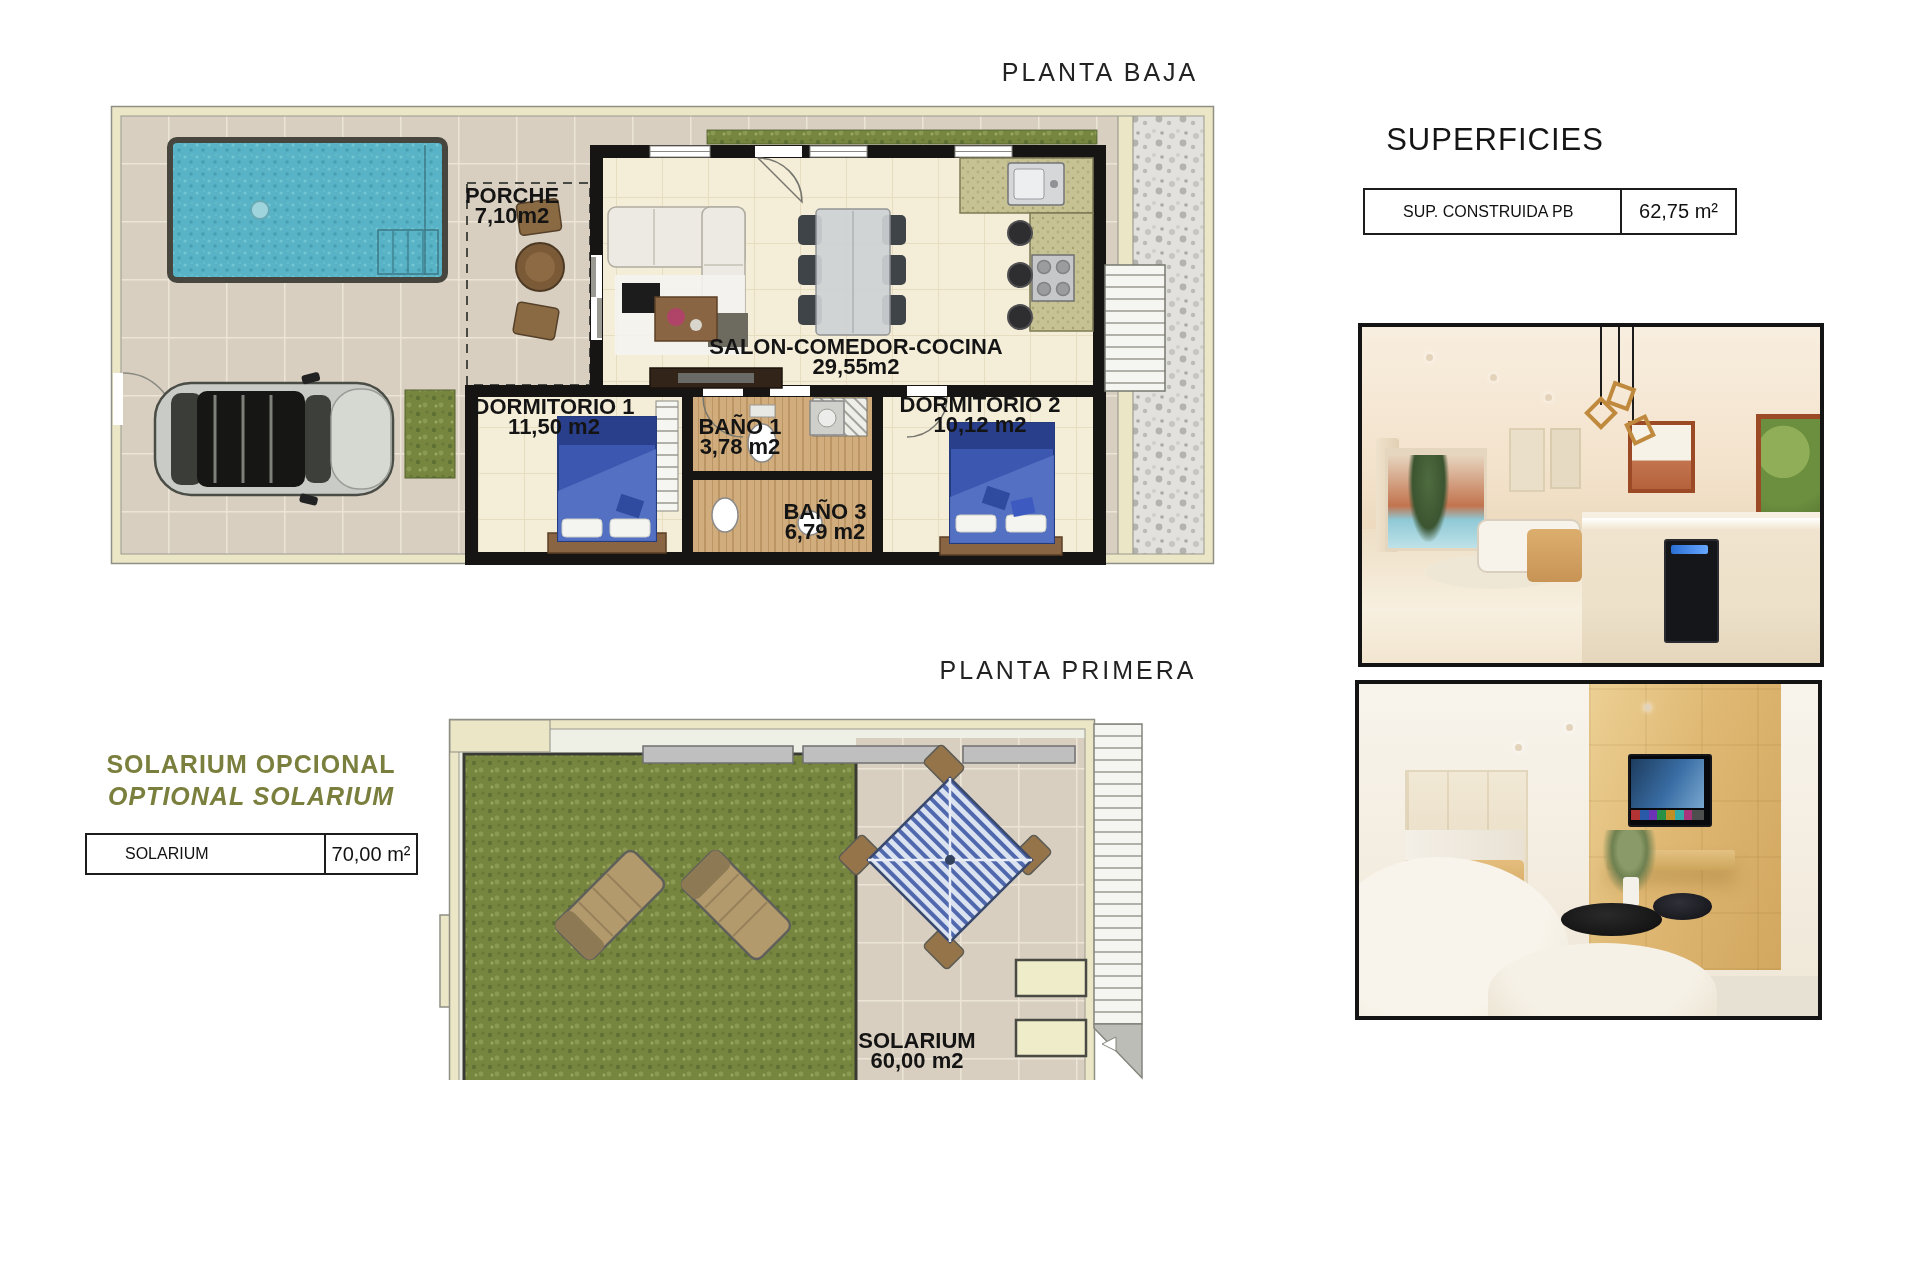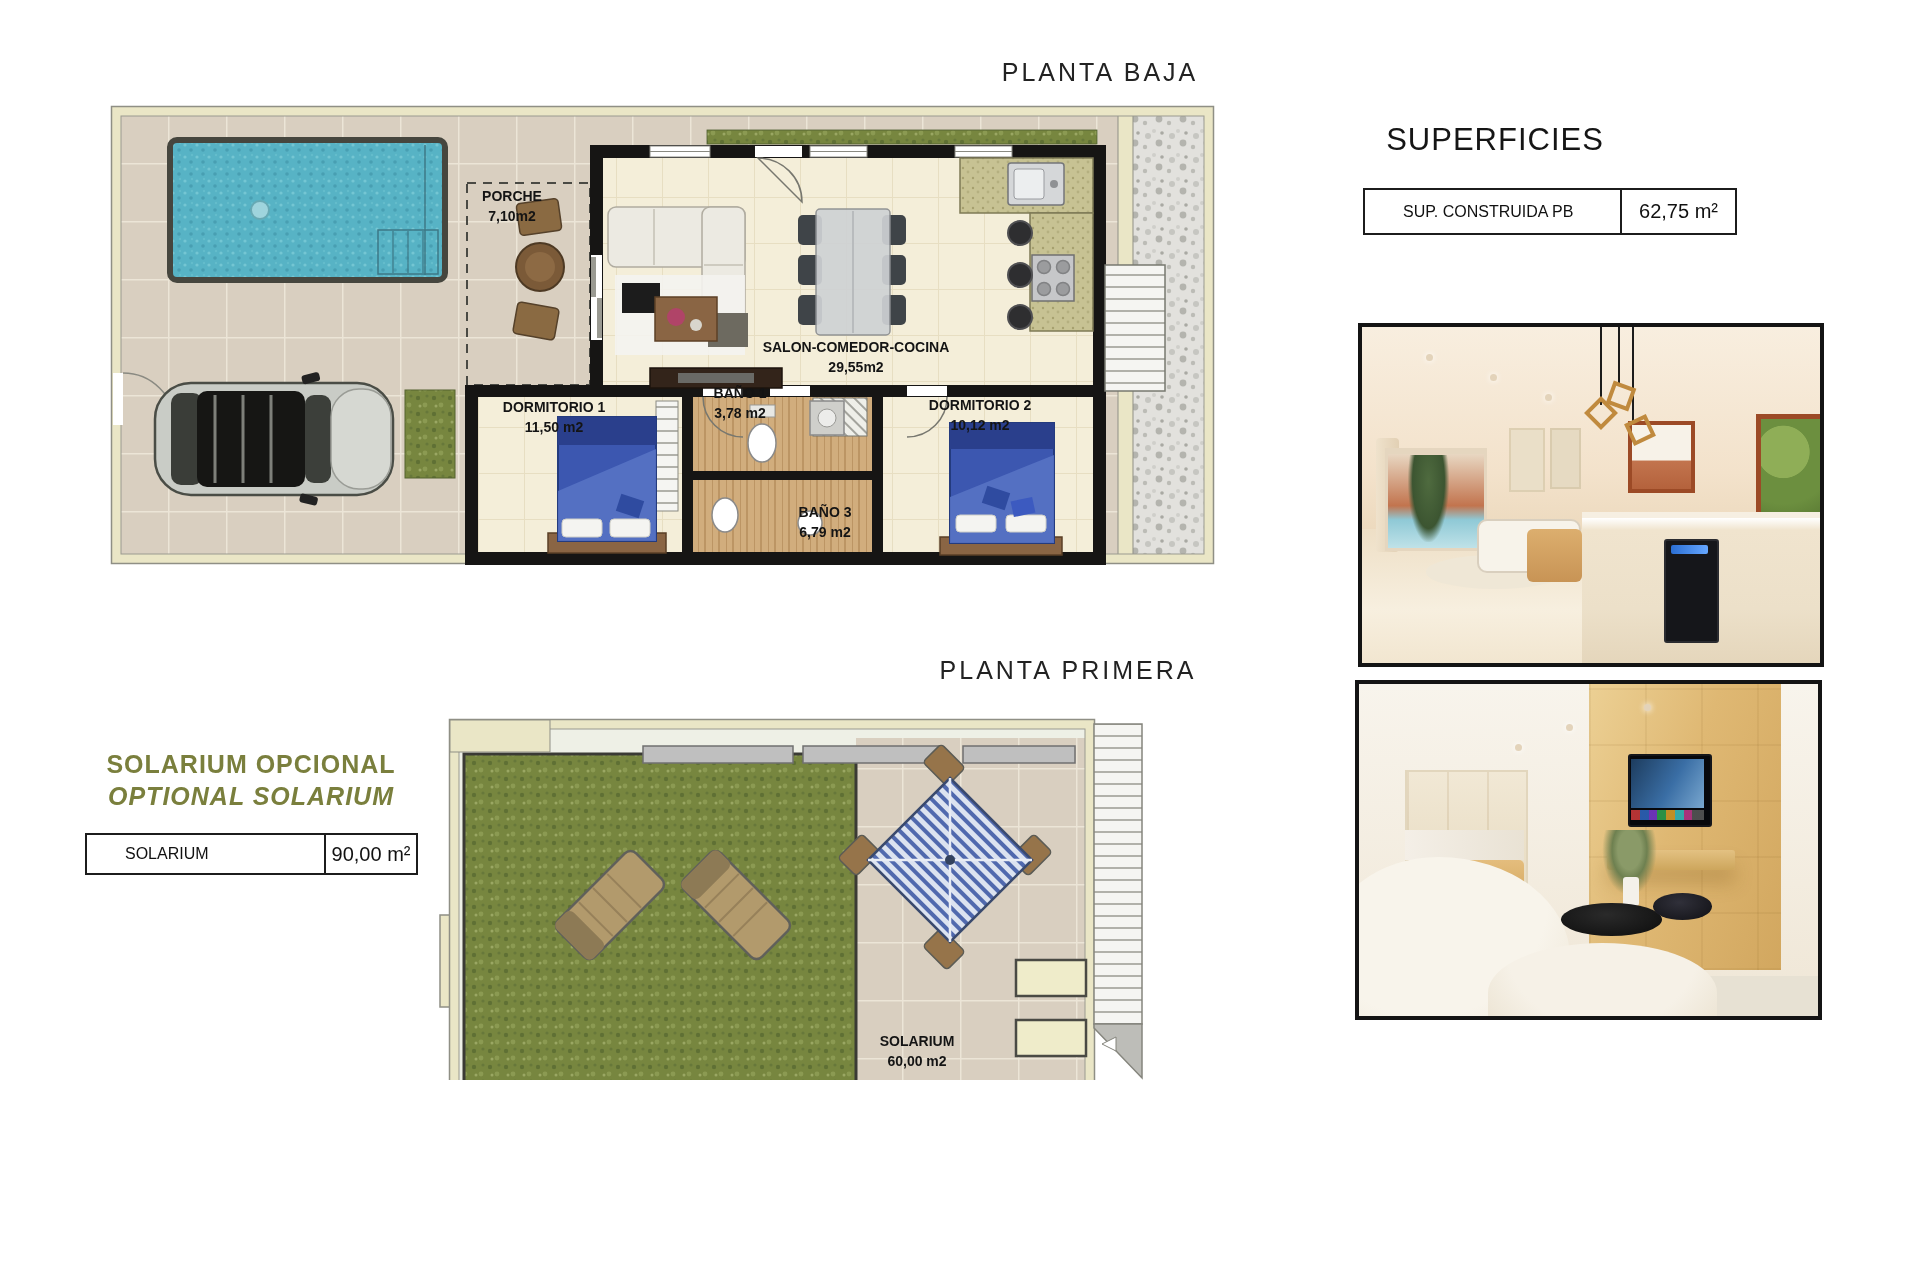--- a/index.html
+++ b/index.html
@@ -18,21 +18,21 @@
   .surf-table .val{display:flex;align-items:center;justify-content:center;border-left:2px solid #1c1c1c;
                    font-size:20px;color:#111;}
 
   
   .sol-head{position:absolute;transform:translateX(-50%);text-align:center;color:#7a7f3d;font-weight:bold;
             font-size:25px;letter-spacing:1px;white-space:nowrap;line-height:32px;}
   .sol-head .en{font-style:italic;}
 
   
   .room-label{position:absolute;transform:translateX(-50%);text-align:center;font-weight:bold;
-              font-size:14px;line-height:20px;color:#141414;white-space:nowrap;
+              font-size:22px;line-height:20px;color:#141414;white-space:nowrap;
               display:flex;flex-direction:column;}
 
   
   .photo{position:absolute;border:4px solid #141414;background:#f4e9d9;overflow:hidden;box-sizing:border-box;}
   .photo .el{position:absolute;}
 
   
   .p1-wall{left:0;top:0;width:100%;height:62%;background:linear-gradient(180deg,#f8eedf 0%,#f3e2cb 70%,#ecd9bd 100%);}
   .p1-floor{left:0;top:60%;width:100%;height:40%;background:linear-gradient(180deg,#eedfc6,#f7efdf 60%,#f2e6d0);}
   .p1-glassdoor{left:5%;top:36%;width:21%;height:28%;background:
@@ -321,21 +321,21 @@
     <span>7,10m2</span>
   </div>
   <div class="room-label" style="left:856px;top:337px">
     <span>SALON-COMEDOR-COCINA</span>
     <span>29,55m2</span>
   </div>
   <div class="room-label" style="left:554px;top:397px">
     <span>DORMITORIO 1</span>
     <span>11,50 m2</span>
   </div>
-  <div class="room-label" style="left:740px;top:383px">
+  <div class="room-label" style="left:740px;top:417px">
     <span>BAÑO 1</span>
     <span>3,78 m2</span>
   </div>
   <div class="room-label" style="left:980px;top:395px">
     <span>DORMITORIO 2</span>
     <span>10,12 m2</span>
   </div>
   <div class="room-label" style="left:825px;top:502px">
     <span>BAÑO 3</span>
     <span>6,79 m2</span>
@@ -400,21 +400,21 @@
   </div>
 
   <div class="plan-title" style="left:1068px;top:656px">PLANTA PRIMERA</div>
 
   <div class="sol-head" style="left:251px;top:748px">
     <div class="es">SOLARIUM OPCIONAL</div>
     <div class="en">OPTIONAL SOLARIUM</div>
   </div>
   <div class="surf-table" style="left:85px;top:833px;width:333px;height:42px">
     <div class="lbl">SOLARIUM</div>
-    <div class="val" style="width:90px">90,00 m²</div>
+    <div class="val" style="width:90px">70,00 m²</div>
   </div>
 
   <svg class="abs" style="left:438px;top:710px" width="710" height="400" viewBox="0 0 710 400">
 
     <rect x="2" y="205" width="86" height="92" fill="#eae6c6" stroke="#8f8f85" stroke-width="1.5"></rect>
 
     <rect x="12" y="10" width="644" height="380" fill="#eef0e6"></rect>
 
     <rect x="418" y="28" width="235" height="358" fill="url(#terrP)"></rect>
 

